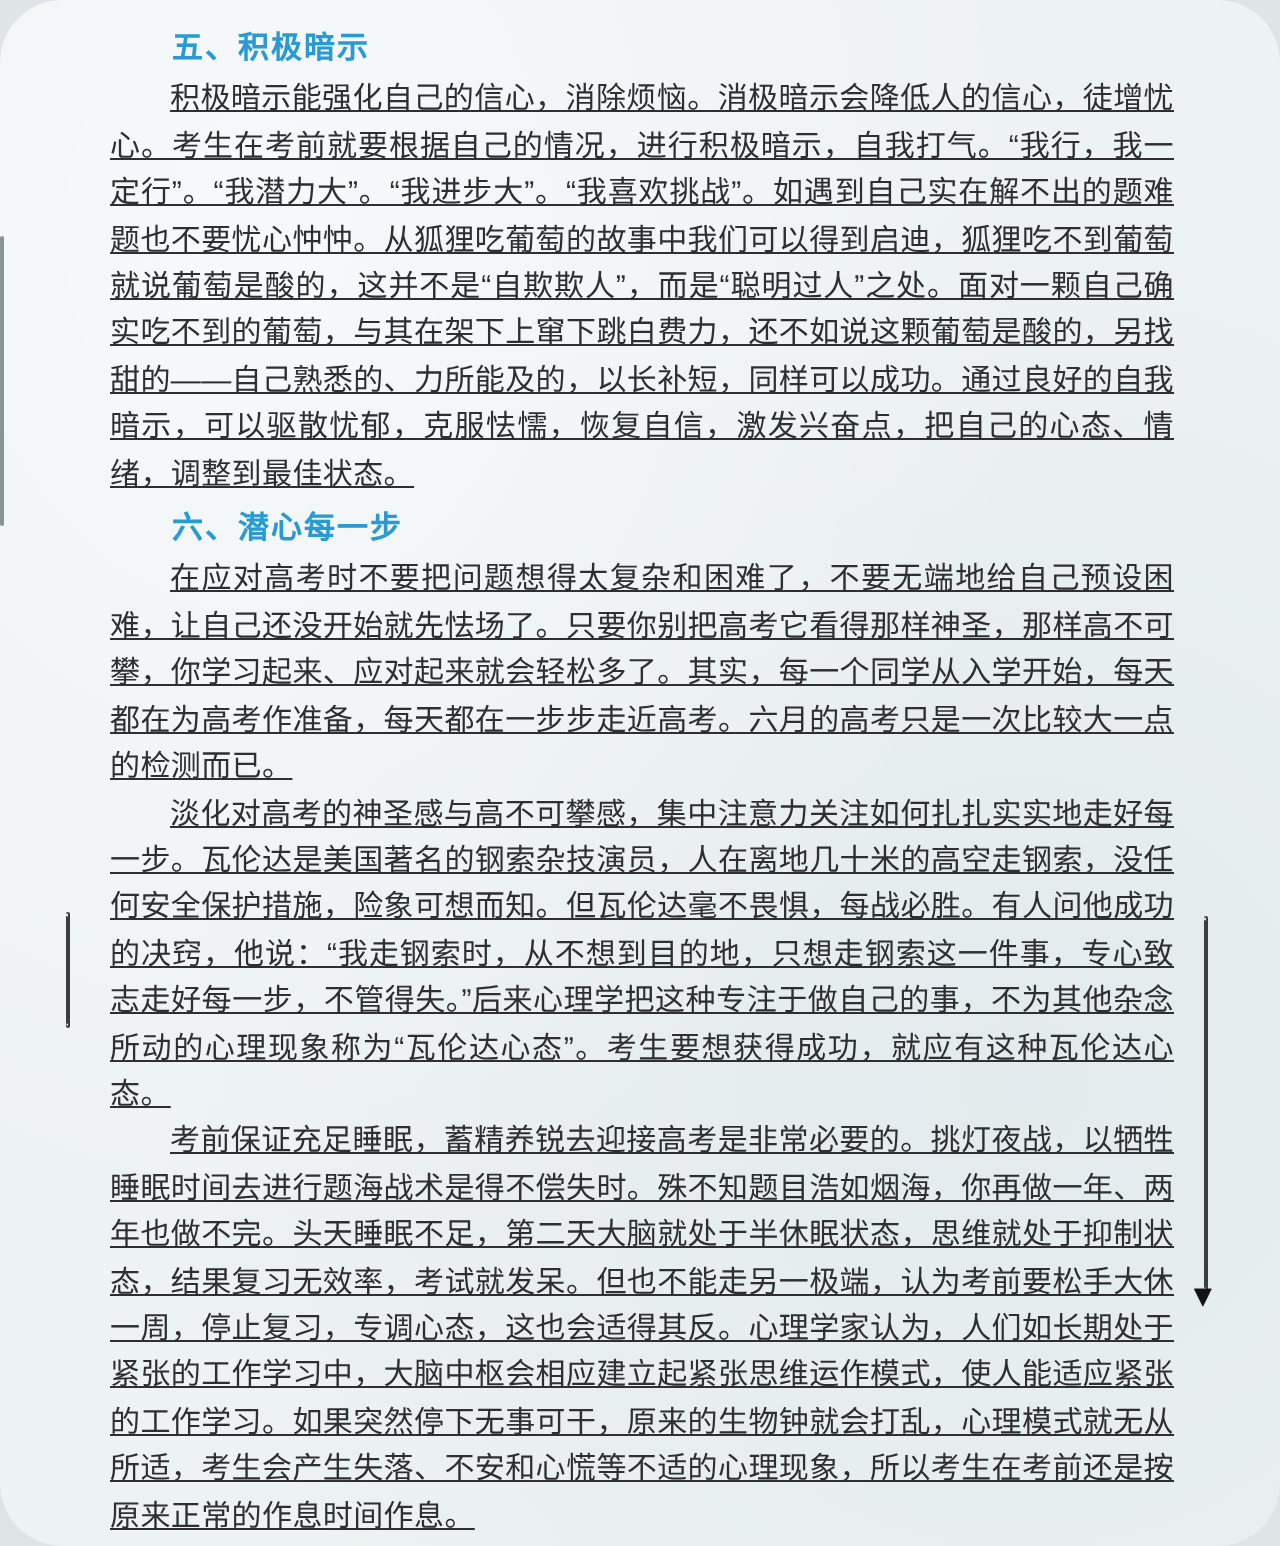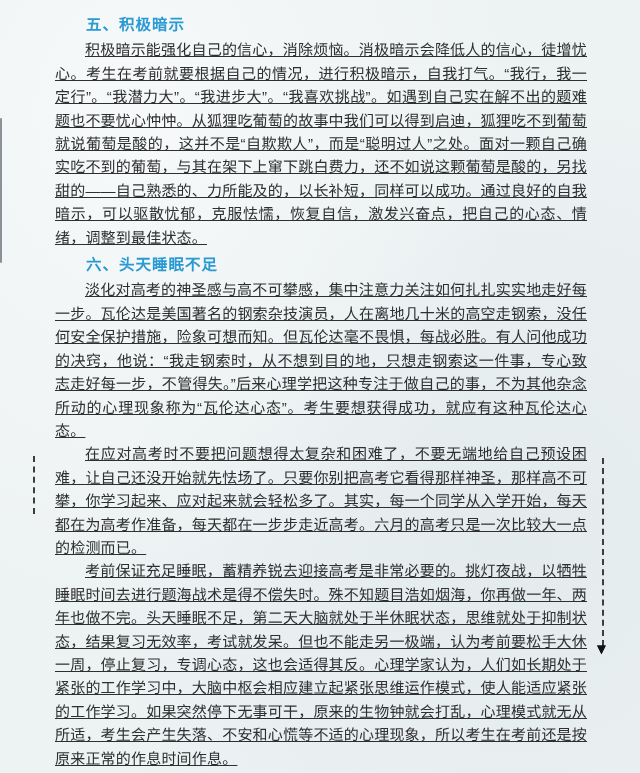--- a/index.html
+++ b/index.html
@@ -1,21 +1,21 @@
 <!DOCTYPE html>
 <html lang="zh-CN" style="--bg: #edf2f3; --text: #2e2f31; --accent: #2a9ad3; --marker: #3b3d3f;"><head>
 <meta charset="utf-8">
 <style>
   :root{
     --bg:#edf2f3;
     --text:#2e2f31;
     --accent:#2a9ad3;
     --marker:#3b3d3f;
   }
-  *{box-sizing:border-box;}
+  *{box-sizing:border-box;border-radius:31px;}
   html,body{margin:0;padding:0;}
   body{
     font-family:"Liberation Sans","DejaVu Sans",sans-serif;
     background:#dfe5e7;
   }
   .page{
     position:relative;
     width:640px;
     height:773px;
     margin:0 auto;
@@ -92,23 +92,23 @@
 <div class="page">
 
   <div class="content">
 
     <section>
       <h2>五、积极暗示</h2>
       <p>积极暗示能强化自己的信心，消除烦恼。消极暗示会降低人的信心，徒增忧心。考生在考前就要根据自己的情况，进行积极暗示，自我打气。“我行，我一定行”。“我潜力大”。“我进步大”。“我喜欢挑战”。如遇到自己实在解不出的题难题也不要忧心忡忡。从狐狸吃葡萄的故事中我们可以得到启迪，狐狸吃不到葡萄就说葡萄是酸的，这并不是“自欺欺人”，而是“聪明过人”之处。面对一颗自己确实吃不到的葡萄，与其在架下上窜下跳白费力，还不如说这颗葡萄是酸的，另找甜的——自己熟悉的、力所能及的，以长补短，同样可以成功。通过良好的自我暗示，可以驱散忧郁，克服怯懦，恢复自信，激发兴奋点，把自己的心态、情绪，调整到最佳状态。</p>
     </section>
 
     <section>
-      <h2>六、头天睡眠不足</h2>
+      <h2>六、潜心每一步</h2>
+      <p>在应对高考时不要把问题想得太复杂和困难了，不要无端地给自己预设困难，让自己还没开始就先怯场了。只要你别把高考它看得那样神圣，那样高不可攀，你学习起来、应对起来就会轻松多了。其实，每一个同学从入学开始，每天都在为高考作准备，每天都在一步步走近高考。六月的高考只是一次比较大一点的检测而已。</p>
       <p>淡化对高考的神圣感与高不可攀感，集中注意力关注如何扎扎实实地走好每一步。瓦伦达是美国著名的钢索杂技演员，人在离地几十米的高空走钢索，没任何安全保护措施，险象可想而知。但瓦伦达毫不畏惧，每战必胜。有人问他成功的决窍，他说：“我走钢索时，从不想到目的地，只想走钢索这一件事，专心致志走好每一步，不管得失。”后来心理学把这种专注于做自己的事，不为其他杂念所动的心理现象称为“瓦伦达心态”。考生要想获得成功，就应有这种瓦伦达心态。</p>
-      <p>在应对高考时不要把问题想得太复杂和困难了，不要无端地给自己预设困难，让自己还没开始就先怯场了。只要你别把高考它看得那样神圣，那样高不可攀，你学习起来、应对起来就会轻松多了。其实，每一个同学从入学开始，每天都在为高考作准备，每天都在一步步走近高考。六月的高考只是一次比较大一点的检测而已。</p>
     </section>
 
     <section>
       <p>考前保证充足睡眠，蓄精养锐去迎接高考是非常必要的。挑灯夜战，以牺牲睡眠时间去进行题海战术是得不偿失时。殊不知题目浩如烟海，你再做一年、两年也做不完。头天睡眠不足，第二天大脑就处于半休眠状态，思维就处于抑制状态，结果复习无效率，考试就发呆。但也不能走另一极端，认为考前要松手大休一周，停止复习，专调心态，这也会适得其反。心理学家认为，人们如长期处于紧张的工作学习中，大脑中枢会相应建立起紧张思维运作模式，使人能适应紧张的工作学习。如果突然停下无事可干，原来的生物钟就会打乱，心理模式就无从所适，考生会产生失落、不安和心慌等不适的心理现象，所以考生在考前还是按原来正常的作息时间作息。</p>
     </section>
 
   </div>
 
   <div class="edge-shadow"></div>
 

